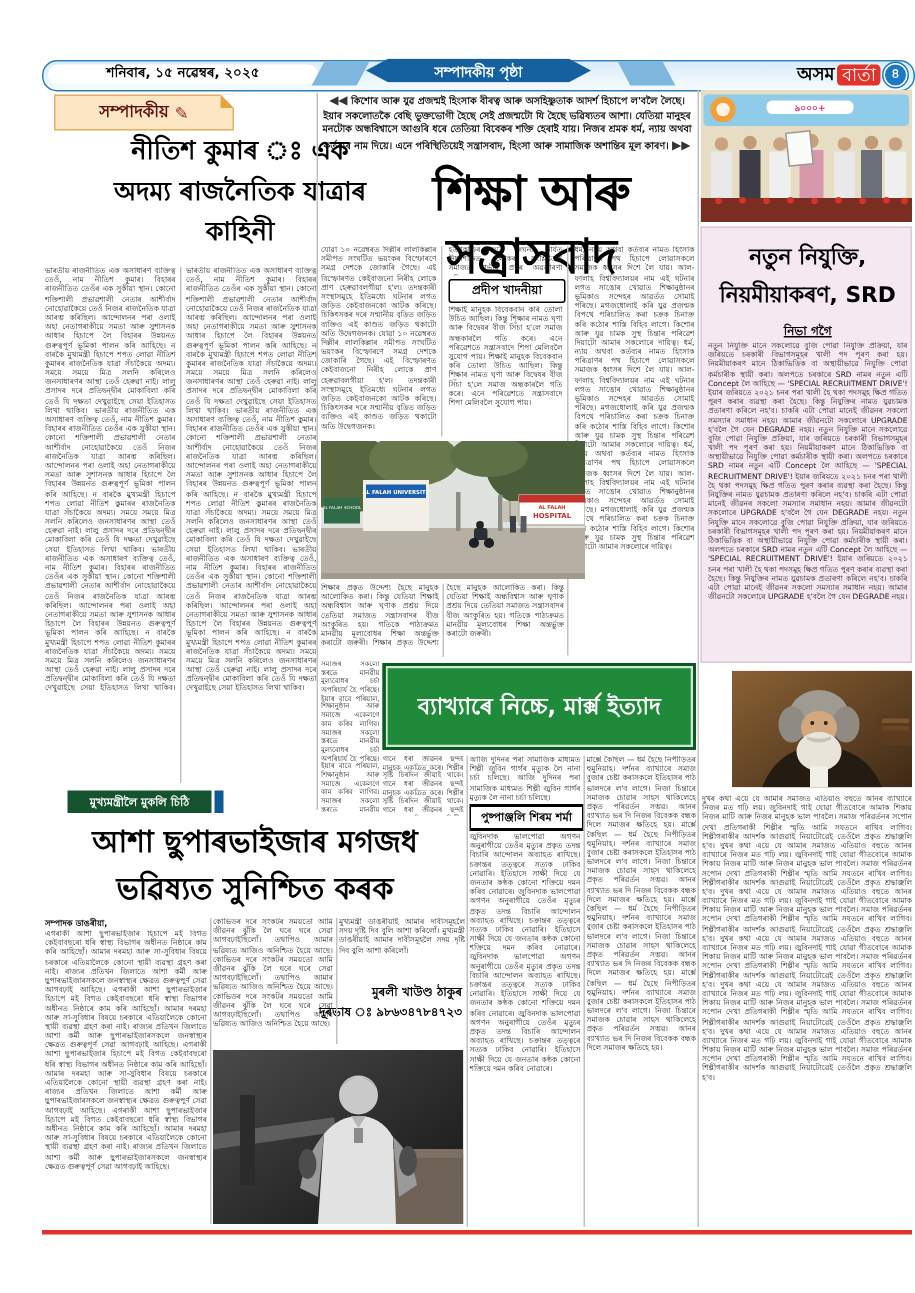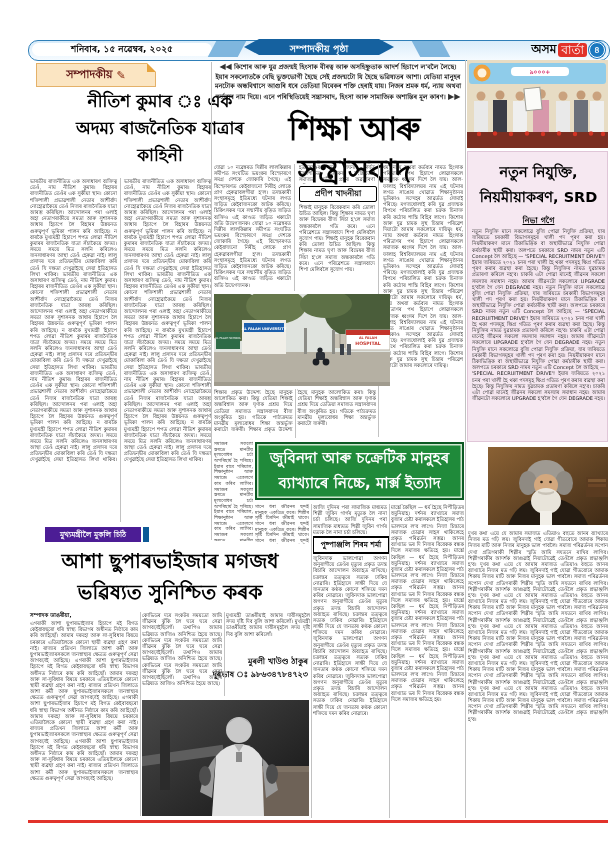--- a/index.html
+++ b/index.html
@@ -36,21 +36,21 @@
          font-weight:bold;font-size:8px;text-align:center;color:#000;}
   .bybox2{position:absolute;border-top:2px solid #000;border-bottom:2px solid #000;
           border-left:1px solid #000;border-right:1px solid #000;background:#fff;
           font-weight:bold;font-size:7.5px;text-align:center;color:#000;}
   .greenbox{position:absolute;left:255px;top:442px;width:209px;height:58px;background:#1f8a3a;
             border:2px solid #0b5a23;box-shadow:inset 0 0 0 1.5px #cfe6cf;box-sizing:border-box;
             display:flex;flex-direction:column;justify-content:center;}
   .greenbox div{color:#fff;font-weight:900;font-size:15px;line-height:25px;text-align:center;}
   .srdbox{position:absolute;left:467px;top:151px;width:141px;height:291px;background:#f6e8f1;
           border:1px solid #e0c6d8;box-sizing:border-box;}
-  .bluelabel{position:absolute;left:45px;top:527px;width:96px;height:15px;background:#4c1d95;
+  .bluelabel{position:absolute;left:45px;top:527px;width:96px;height:15px;background:#14532d;
              color:#fff;font-weight:bold;font-size:7.5px;line-height:15px;text-align:center;}
   .bluebar{position:absolute;left:143px;top:527px;width:6px;height:15px;background:#0d5a96;}
   .photo{position:absolute;overflow:hidden;}
   .redline{position:absolute;left:28px;top:820px;width:580px;height:3px;background:#e2322a;}
   .sig{position:absolute;left:180px;top:656px;width:128px;text-align:right;font-weight:bold;
        font-size:8px;line-height:1.6;color:#000;}
   .qwrap{position:absolute;left:213px;top:61px;width:250px;height:48px;font-size:6.4px;font-weight:bold;
          line-height:1.45;text-align:center;color:#111;}
   .qmark{font-size:8px;color:#333;}
 </style>
@@ -122,21 +122,20 @@
       <circle cx="112" cy="68" r="3.4" fill="#1c1f24"></circle>
       <rect x="126" y="50" width="4" height="11" fill="#3a3f46"></rect>
       <rect x="133" y="50" width="4" height="11" fill="#555a61"></rect>
       <rect x="0" y="88" width="176" height="4" fill="#a09b8e"></rect>
     </svg>
   </div>
   <div class="bt" style="left:214px;top:389px;width:162px;height:49px;column-count:2;column-gap:5px;column-rule:1px solid #c2c2c2;">শিক্ষাৰ প্ৰকৃত উদ্দেশ্য হৈছে মানুহক আলোকিত কৰা। কিন্তু যেতিয়া শিক্ষাই অন্ধবিশ্বাস আৰু ঘৃণাক প্ৰশ্ৰয় দিয়ে তেতিয়া সমাজত সন্ত্ৰাসবাদৰ বীজ অংকুৰিত হয়। গতিকে পাঠ্যক্ৰমত মানৱীয় মূল্যবোধৰ শিক্ষা অন্তৰ্ভুক্ত কৰাটো জৰুৰী। শিক্ষাৰ প্ৰকৃত উদ্দেশ্য হৈছে মানুহক আলোকিত কৰা। কিন্তু যেতিয়া শিক্ষাই অন্ধবিশ্বাস আৰু ঘৃণাক প্ৰশ্ৰয় দিয়ে তেতিয়া সমাজত সন্ত্ৰাসবাদৰ বীজ অংকুৰিত হয়। গতিকে পাঠ্যক্ৰমত মানৱীয় মূল্যবোধৰ শিক্ষা অন্তৰ্ভুক্ত কৰাটো জৰুৰী।</div>
   <div class="bt" style="left:214px;top:441px;width:39px;height:100px;font-size:4.6px;">সমাজৰ সকলো স্তৰতে মানৱীয় মূল্যবোধৰ চৰ্চা অপৰিহাৰ্য হৈ পৰিছে। ইয়াৰ বাবে পৰিয়াল, শিক্ষানুষ্ঠান আৰু সমাজে একেলগে কাম কৰিব লাগিব। সমাজৰ সকলো স্তৰতে মানৱীয় মূল্যবোধৰ চৰ্চা অপৰিহাৰ্য হৈ পৰিছে। ইয়াৰ বাবে পৰিয়াল, শিক্ষানুষ্ঠান আৰু সমাজে একেলগে কাম কৰিব লাগিব। সমাজৰ সকলো স্তৰতে মানৱীয় মূল্যবোধৰ চৰ্চা অপৰিহাৰ্য হৈ পৰিছে। ইয়াৰ বাবে পৰিয়াল, শিক্ষানুষ্ঠান আৰু সমাজে একেলগে কাম কৰিব লাগিব।</div>
 
   <div class="greenbox">
-    <div>জুবিনদা আৰু চক্ৰেটিক মানুহৰ</div>
     <div>ব্যাখ্যাৰে নিচ্চে, মাৰ্ক্স ইত্যাদ</div>
   </div>
   <div class="bt" style="left:255px;top:504px;width:54px;height:40px;font-size:4.6px;">গানে ধৰা জীৱনৰ ছন্দই মানুহক একত্ৰিত কৰে। শিল্পীৰ সৃষ্টি চিৰদিন জীয়াই থাকে। গানে ধৰা জীৱনৰ ছন্দই মানুহক একত্ৰিত কৰে। শিল্পীৰ সৃষ্টি চিৰদিন জীয়াই থাকে। গানে ধৰা জীৱনৰ ছন্দই মানুহক একত্ৰিত কৰে। শিল্পীৰ সৃষ্টি চিৰদিন জীয়াই থাকে।</div>
   <div class="bt" style="left:313px;top:504px;width:74px;height:30px;">আজি দুদিনৰ পৰা সামাজিক মাধ্যমত শিল্পী জুবিন গাৰ্গৰ মৃত্যুক লৈ নানা চৰ্চা চলিছে। আজি দুদিনৰ পৰা সামাজিক মাধ্যমত শিল্পী জুবিন গাৰ্গৰ মৃত্যুক লৈ নানা চৰ্চা চলিছে।</div>
   <div class="bybox2" style="left:313px;top:536px;width:74px;height:14px;line-height:13px;">পুষ্পাঞ্জলি শিৰম শৰ্মা</div>
   <div class="bt" style="left:313px;top:555px;width:74px;height:263px;">জুবিনদাক ভালপোৱা অগণন অনুৰাগীয়ে তেওঁৰ মৃত্যুৰ প্ৰকৃত তদন্ত বিচাৰি আন্দোলন অব্যাহত ৰাখিছে। চক্ৰান্তৰ তত্ত্বৰে সত্যক ঢাকিব নোৱাৰি। ইতিহাসে সাক্ষী দিয়ে যে জনতাৰ কণ্ঠক কোনো শক্তিয়ে দমন কৰিব নোৱাৰে। জুবিনদাক ভালপোৱা অগণন অনুৰাগীয়ে তেওঁৰ মৃত্যুৰ প্ৰকৃত তদন্ত বিচাৰি আন্দোলন অব্যাহত ৰাখিছে। চক্ৰান্তৰ তত্ত্বৰে সত্যক ঢাকিব নোৱাৰি। ইতিহাসে সাক্ষী দিয়ে যে জনতাৰ কণ্ঠক কোনো শক্তিয়ে দমন কৰিব নোৱাৰে। জুবিনদাক ভালপোৱা অগণন অনুৰাগীয়ে তেওঁৰ মৃত্যুৰ প্ৰকৃত তদন্ত বিচাৰি আন্দোলন অব্যাহত ৰাখিছে। চক্ৰান্তৰ তত্ত্বৰে সত্যক ঢাকিব নোৱাৰি। ইতিহাসে সাক্ষী দিয়ে যে জনতাৰ কণ্ঠক কোনো শক্তিয়ে দমন কৰিব নোৱাৰে। জুবিনদাক ভালপোৱা অগণন অনুৰাগীয়ে তেওঁৰ মৃত্যুৰ প্ৰকৃত তদন্ত বিচাৰি আন্দোলন অব্যাহত ৰাখিছে। চক্ৰান্তৰ তত্ত্বৰে সত্যক ঢাকিব নোৱাৰি। ইতিহাসে সাক্ষী দিয়ে যে জনতাৰ কণ্ঠক কোনো শক্তিয়ে দমন কৰিব নোৱাৰে।</div>
   <div class="bt" style="left:391px;top:504px;width:73px;height:314px;">মাৰ্ক্সে কৈছিল — ধৰ্ম হৈছে নিপীড়িতৰ হুমুনিয়াহ। দৰ্শনৰ ব্যাখ্যাৰে সমাজ বুজাৰ চেষ্টা কৰাসকলে ইতিহাসৰ পাঠ ভালদৰে ল'ব লাগে। নিজা চিন্তাৰে সমাজক চোৱাৰ সাহস থাকিলেহে প্ৰকৃত পৰিৱৰ্তন সম্ভৱ। আনৰ ব্যাখ্যাত ভৰ দি নিজৰ বিবেকক বন্ধক দিলে সমাজৰ ক্ষতিহে হয়। মাৰ্ক্সে কৈছিল — ধৰ্ম হৈছে নিপীড়িতৰ হুমুনিয়াহ। দৰ্শনৰ ব্যাখ্যাৰে সমাজ বুজাৰ চেষ্টা কৰাসকলে ইতিহাসৰ পাঠ ভালদৰে ল'ব লাগে। নিজা চিন্তাৰে সমাজক চোৱাৰ সাহস থাকিলেহে প্ৰকৃত পৰিৱৰ্তন সম্ভৱ। আনৰ ব্যাখ্যাত ভৰ দি নিজৰ বিবেকক বন্ধক দিলে সমাজৰ ক্ষতিহে হয়। মাৰ্ক্সে কৈছিল — ধৰ্ম হৈছে নিপীড়িতৰ হুমুনিয়াহ। দৰ্শনৰ ব্যাখ্যাৰে সমাজ বুজাৰ চেষ্টা কৰাসকলে ইতিহাসৰ পাঠ ভালদৰে ল'ব লাগে। নিজা চিন্তাৰে সমাজক চোৱাৰ সাহস থাকিলেহে প্ৰকৃত পৰিৱৰ্তন সম্ভৱ। আনৰ ব্যাখ্যাত ভৰ দি নিজৰ বিবেকক বন্ধক দিলে সমাজৰ ক্ষতিহে হয়। মাৰ্ক্সে কৈছিল — ধৰ্ম হৈছে নিপীড়িতৰ হুমুনিয়াহ। দৰ্শনৰ ব্যাখ্যাৰে সমাজ বুজাৰ চেষ্টা কৰাসকলে ইতিহাসৰ পাঠ ভালদৰে ল'ব লাগে। নিজা চিন্তাৰে সমাজক চোৱাৰ সাহস থাকিলেহে প্ৰকৃত পৰিৱৰ্তন সম্ভৱ। আনৰ ব্যাখ্যাত ভৰ দি নিজৰ বিবেকক বন্ধক দিলে সমাজৰ ক্ষতিহে হয়।</div>
   <div class="bt" style="left:468px;top:530px;width:140px;height:288px;">দুখৰ কথা এয়ে যে আমাৰ সমাজত এতিয়াও বহুতে আনৰ ব্যাখ্যাৰে নিজৰ মত গঢ়ি লয়। জুবিনদাই গাই যোৱা গীতবোৰে আমাক শিকায় নিজৰ মাটি আৰু নিজৰ মানুহক ভাল পাবলৈ। সমাজ পৰিৱৰ্তনৰ সপোন দেখা প্ৰতিগৰাকী শিল্পীৰ স্মৃতি আমি সযতনে ৰাখিব লাগিব। শিল্পীগৰাকীৰ আদৰ্শক আগুৱাই নিয়াটোৱেই তেওঁলৈ প্ৰকৃত শ্ৰদ্ধাঞ্জলি হ'ব। দুখৰ কথা এয়ে যে আমাৰ সমাজত এতিয়াও বহুতে আনৰ ব্যাখ্যাৰে নিজৰ মত গঢ়ি লয়। জুবিনদাই গাই যোৱা গীতবোৰে আমাক শিকায় নিজৰ মাটি আৰু নিজৰ মানুহক ভাল পাবলৈ। সমাজ পৰিৱৰ্তনৰ সপোন দেখা প্ৰতিগৰাকী শিল্পীৰ স্মৃতি আমি সযতনে ৰাখিব লাগিব। শিল্পীগৰাকীৰ আদৰ্শক আগুৱাই নিয়াটোৱেই তেওঁলৈ প্ৰকৃত শ্ৰদ্ধাঞ্জলি হ'ব। দুখৰ কথা এয়ে যে আমাৰ সমাজত এতিয়াও বহুতে আনৰ ব্যাখ্যাৰে নিজৰ মত গঢ়ি লয়। জুবিনদাই গাই যোৱা গীতবোৰে আমাক শিকায় নিজৰ মাটি আৰু নিজৰ মানুহক ভাল পাবলৈ। সমাজ পৰিৱৰ্তনৰ সপোন দেখা প্ৰতিগৰাকী শিল্পীৰ স্মৃতি আমি সযতনে ৰাখিব লাগিব। শিল্পীগৰাকীৰ আদৰ্শক আগুৱাই নিয়াটোৱেই তেওঁলৈ প্ৰকৃত শ্ৰদ্ধাঞ্জলি হ'ব। দুখৰ কথা এয়ে যে আমাৰ সমাজত এতিয়াও বহুতে আনৰ ব্যাখ্যাৰে নিজৰ মত গঢ়ি লয়। জুবিনদাই গাই যোৱা গীতবোৰে আমাক শিকায় নিজৰ মাটি আৰু নিজৰ মানুহক ভাল পাবলৈ। সমাজ পৰিৱৰ্তনৰ সপোন দেখা প্ৰতিগৰাকী শিল্পীৰ স্মৃতি আমি সযতনে ৰাখিব লাগিব। শিল্পীগৰাকীৰ আদৰ্শক আগুৱাই নিয়াটোৱেই তেওঁলৈ প্ৰকৃত শ্ৰদ্ধাঞ্জলি হ'ব। দুখৰ কথা এয়ে যে আমাৰ সমাজত এতিয়াও বহুতে আনৰ ব্যাখ্যাৰে নিজৰ মত গঢ়ি লয়। জুবিনদাই গাই যোৱা গীতবোৰে আমাক শিকায় নিজৰ মাটি আৰু নিজৰ মানুহক ভাল পাবলৈ। সমাজ পৰিৱৰ্তনৰ সপোন দেখা প্ৰতিগৰাকী শিল্পীৰ স্মৃতি আমি সযতনে ৰাখিব লাগিব। শিল্পীগৰাকীৰ আদৰ্শক আগুৱাই নিয়াটোৱেই তেওঁলৈ প্ৰকৃত শ্ৰদ্ধাঞ্জলি হ'ব। দুখৰ কথা এয়ে যে আমাৰ সমাজত এতিয়াও বহুতে আনৰ ব্যাখ্যাৰে নিজৰ মত গঢ়ি লয়। জুবিনদাই গাই যোৱা গীতবোৰে আমাক শিকায় নিজৰ মাটি আৰু নিজৰ মানুহক ভাল পাবলৈ। সমাজ পৰিৱৰ্তনৰ সপোন দেখা প্ৰতিগৰাকী শিল্পীৰ স্মৃতি আমি সযতনে ৰাখিব লাগিব। শিল্পীগৰাকীৰ আদৰ্শক আগুৱাই নিয়াটোৱেই তেওঁলৈ প্ৰকৃত শ্ৰদ্ধাঞ্জলি হ'ব।</div>
   <div class="vr" style="left:389px;top:504px;height:314px;"></div>
   <div class="vr" style="left:311px;top:504px;height:314px;"></div>

